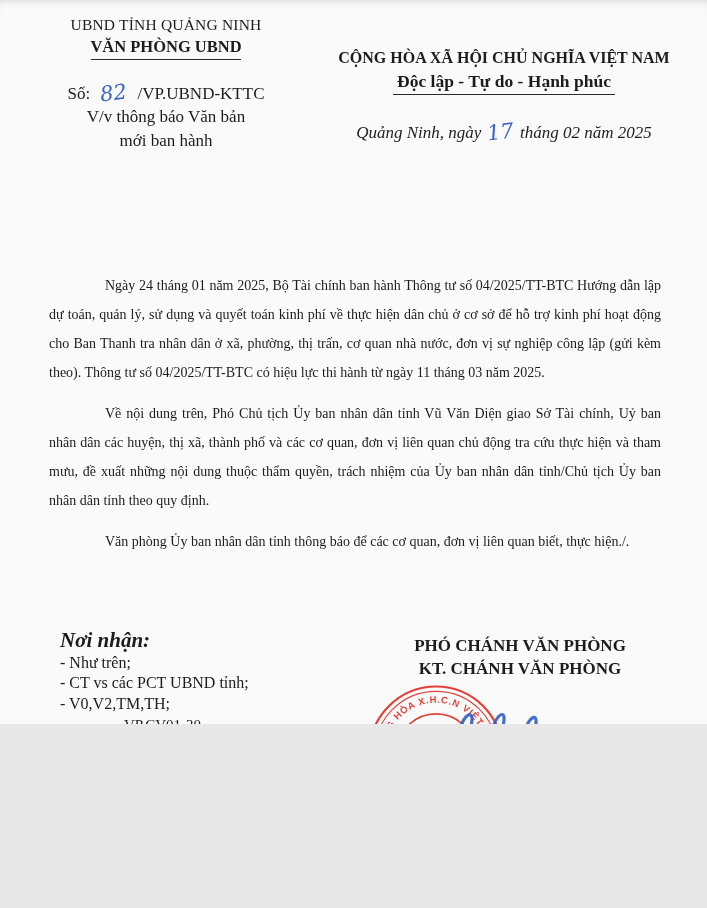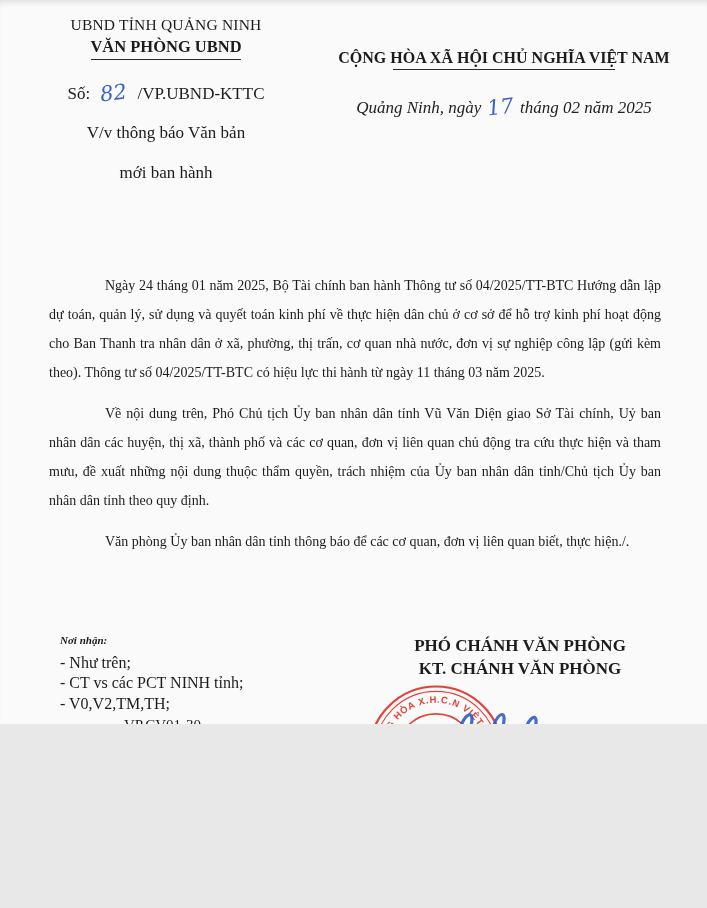--- a/index.html
+++ b/index.html
@@ -12,21 +12,21 @@
     overflow:hidden;
     box-shadow:inset 0 6px 8px -6px rgba(0,0,0,.18);
   }
   
   .hdr-left{position:absolute;left:38px;top:16px;width:256px;text-align:center;}
   .org-parent{font-size:15.5px;letter-spacing:.2px;}
   .org-name{font-size:16.5px;font-weight:bold;margin-top:3px;}
   .rule{border-bottom:1.6px solid #2b2b2b;margin:2px auto 0;}
   .rule.org{width:150px;}
   .doc-number{margin-top:22px;font-size:17px;}
-  .subject{font-size:17px;line-height:22px;margin-top:18px;}
+  .subject{font-size:17px;line-height:22px;margin-top:2px;}
   .hdr-right{position:absolute;left:310px;top:16px;width:388px;text-align:center;}
   .nat-title{font-size:16px;font-weight:bold;margin-top:33px;}
   .nat-motto{font-size:17.5px;font-weight:bold;margin-top:4px;}
   .rule.motto{width:222px;}
   .date-line{margin-top:26px;font-size:17px;font-style:italic;color:#222;}
   .handwrite{
     display:inline-block;
     font-family:"DejaVu Serif",serif;
     font-style:italic;
     color:#3a62c6;
@@ -39,21 +39,21 @@
   .recipients{position:absolute;left:180px;top:176px;font-size:19px;}
   .recipients .items{margin-left:85px;margin-top:3px;line-height:27px;}
   
   .body-text{
     position:absolute;left:49px;top:271px;width:612px;
     font-size:14px;line-height:29px;text-align:justify;
   }
   .body-text p{margin:0 0 12px;text-indent:56px;}
   
   .noi-nhan{position:absolute;left:60px;top:630px;font-size:16px;line-height:20.5px;}
-  .noi-nhan .title{font-weight:bold;font-style:italic;font-size:11px;margin-bottom:2px;}
+  .noi-nhan .title{font-weight:bold;font-style:italic;font-size:21px;margin-bottom:2px;}
   .noi-nhan .code{font-size:15px;margin-left:64px;margin-top:1px;}
   .sig-head{position:absolute;left:355px;top:634px;width:330px;text-align:center;
     font-weight:bold;font-size:17px;line-height:23px;}
   .sig-name{position:absolute;left:418px;top:816px;width:200px;text-align:center;
     font-weight:bold;font-size:18px;}
   .stamp{position:absolute;left:366px;top:683px;width:140px;height:140px;}
   .stamp svg{width:100%;height:100%;opacity:.92;}
   .stamp text,.stamp textPath{
     font-family:"Liberation Sans","DejaVu Sans",sans-serif;font-weight:bold;
   }
@@ -72,37 +72,38 @@
       <span>Số:</span>
       <span class="handwrite">82</span>
       <span>/VP.UBND-KTTC</span>
     </div>
     <div class="subject">V/v thông báo Văn bản</div>
     <div class="subject">mới ban hành</div>
   </div>
 
   <div class="hdr-right">
     <div class="nat-title">CỘNG HÒA XÃ HỘI CHỦ NGHĨA VIỆT NAM</div>
+    <div class="nat-motto">Độc lập - Tự do - Hạnh phúc</div>
     <div class="rule motto"></div>
     <div class="date-line">
       <span>Quảng Ninh, ngày</span><span class="handwrite">17</span><span>tháng 02 năm 2025</span>
     </div>
   </div>
 
 
   <div class="body-text">
     <p>Ngày 24 tháng 01 năm 2025, Bộ Tài chính ban hành Thông tư số 04/2025/TT-BTC Hướng dẫn lập dự toán, quản lý, sử dụng và quyết toán kinh phí về thực hiện dân chủ ở cơ sở để hỗ trợ kinh phí hoạt động cho Ban Thanh tra nhân dân ở xã, phường, thị trấn, cơ quan nhà nước, đơn vị sự nghiệp công lập (gửi kèm theo). Thông tư số 04/2025/TT-BTC có hiệu lực thi hành từ ngày 11 tháng 03 năm 2025.</p>
     <p>Về nội dung trên, Phó Chủ tịch Ủy ban nhân dân tỉnh Vũ Văn Diện giao Sở Tài chính, Uỷ ban nhân dân các huyện, thị xã, thành phố và các cơ quan, đơn vị liên quan chủ động tra cứu thực hiện và tham mưu, đề xuất những nội dung thuộc thẩm quyền, trách nhiệm của Ủy ban nhân dân tỉnh/Chủ tịch Ủy ban nhân dân tỉnh theo quy định.</p>
     <p>Văn phòng Ủy ban nhân dân tỉnh thông báo để các cơ quan, đơn vị liên quan biết, thực hiện./.</p>
   </div>
 
   <div class="noi-nhan">
     <div class="title">Nơi nhận:</div>
     <div>- Như trên;</div>
-    <div>- CT vs các PCT NINH tỉnh;</div>
+    <div>- CT vs các PCT UBND tỉnh;</div>
     <div>- V0,V2,TM,TH;</div>
     <div class="code">VP.CV01-30</div>
   </div>
 
   <div class="sig-head">
     <div>PHÓ CHÁNH VĂN PHÒNG</div>
     <div>KT. CHÁNH VĂN PHÒNG</div>
   </div>
 
   <div class="stamp">

